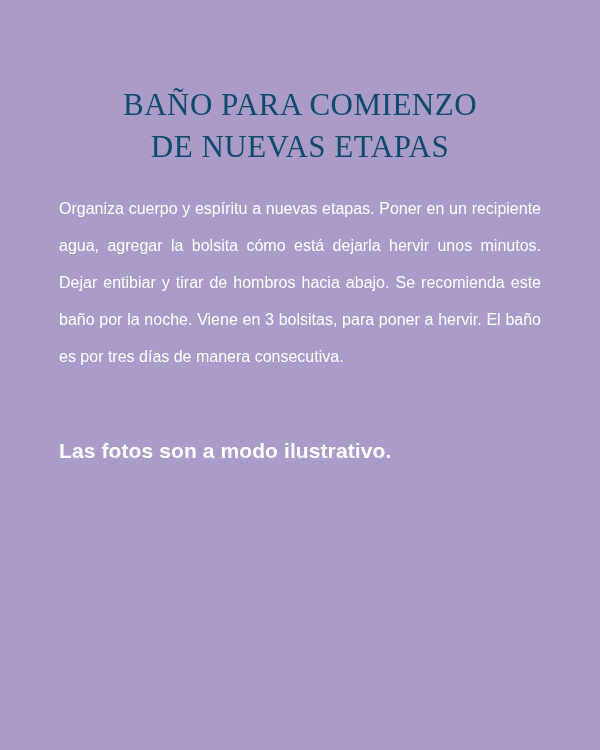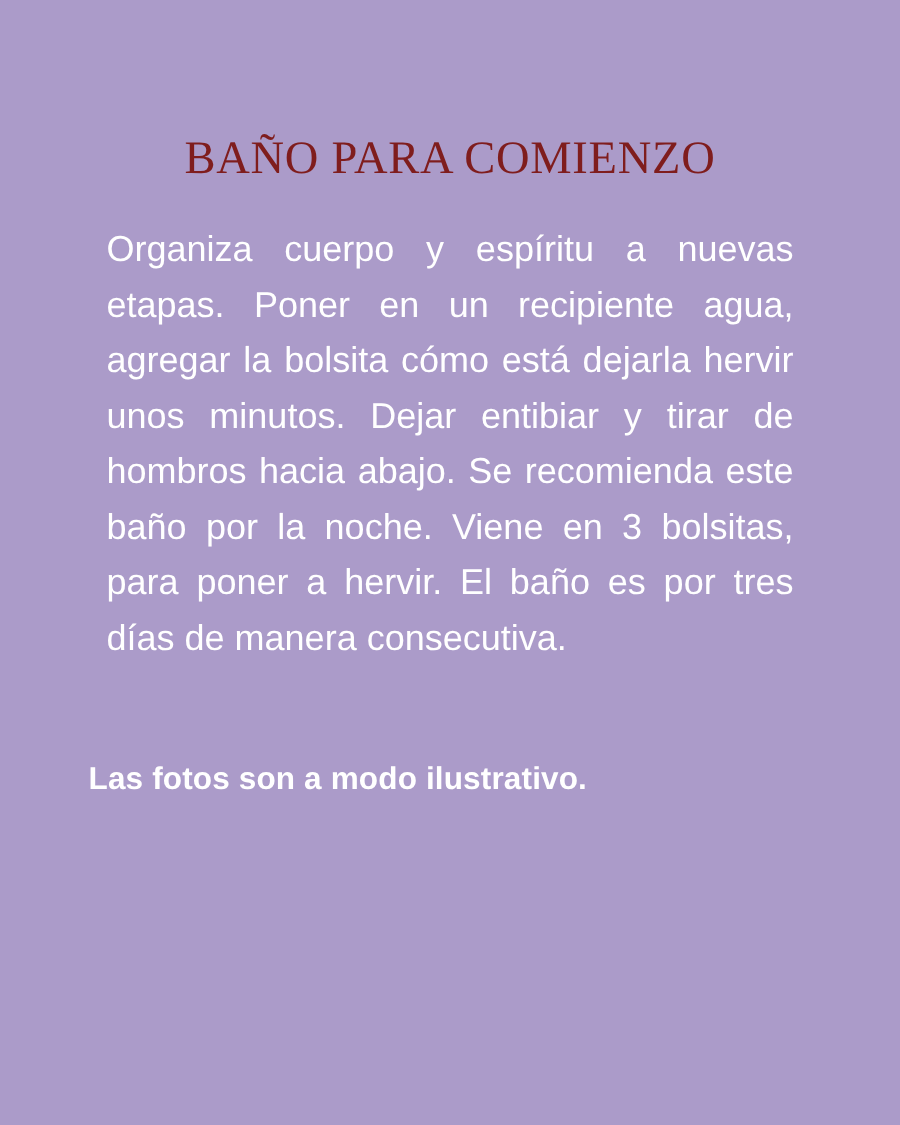--- a/index.html
+++ b/index.html
@@ -20,56 +20,57 @@
     background: #ab9bc9;
     position: relative;
     overflow: hidden;
   }
   .title-block {
     padding-top: 84px;
     text-align: center;
   }
   .title-line {
     font-family: "Liberation Serif", serif;
-    color: #7f1d1d;
+    color: #0c4a6e;
     font-size: 31px;
     line-height: 42px;
     letter-spacing: 0.5px;
     font-weight: normal;
   }
   .body-block {
     margin: 22px auto 0 auto;
     width: 482px;
   }
   .body-text {
     color: #ffffff;
-    font-size: 24px;
+    font-size: 16px;
     line-height: 37px;
     text-align: justify;
     text-justify: inter-word;
     font-weight: normal;
-    margin: 12px;
+    margin: 0;
   }
   .note {
     margin-top: 62px;
     color: #ffffff;
     font-size: 21px;
     line-height: 28px;
     font-weight: bold;
     text-align: left;
     letter-spacing: 0.1px;
   }
 </style>
 </head>
 <body>
 
 <div class="card">
 
   <div class="title-block">
     <div class="title-line">BAÑO PARA COMIENZO</div>
+    <div class="title-line">DE NUEVAS ETAPAS</div>
   </div>
 
   <div class="body-block">
     <p class="body-text">Organiza cuerpo y espíritu a nuevas etapas. Poner en un recipiente agua, agregar la bolsita cómo está dejarla hervir unos minutos. Dejar entibiar y tirar de hombros hacia abajo. Se recomienda este baño por la noche. Viene en 3 bolsitas, para poner a hervir. El baño es por tres días de manera consecutiva.</p>
     <div class="note">Las fotos son a modo ilustrativo.</div>
   </div>
 
 </div>
 
 </body></html>

